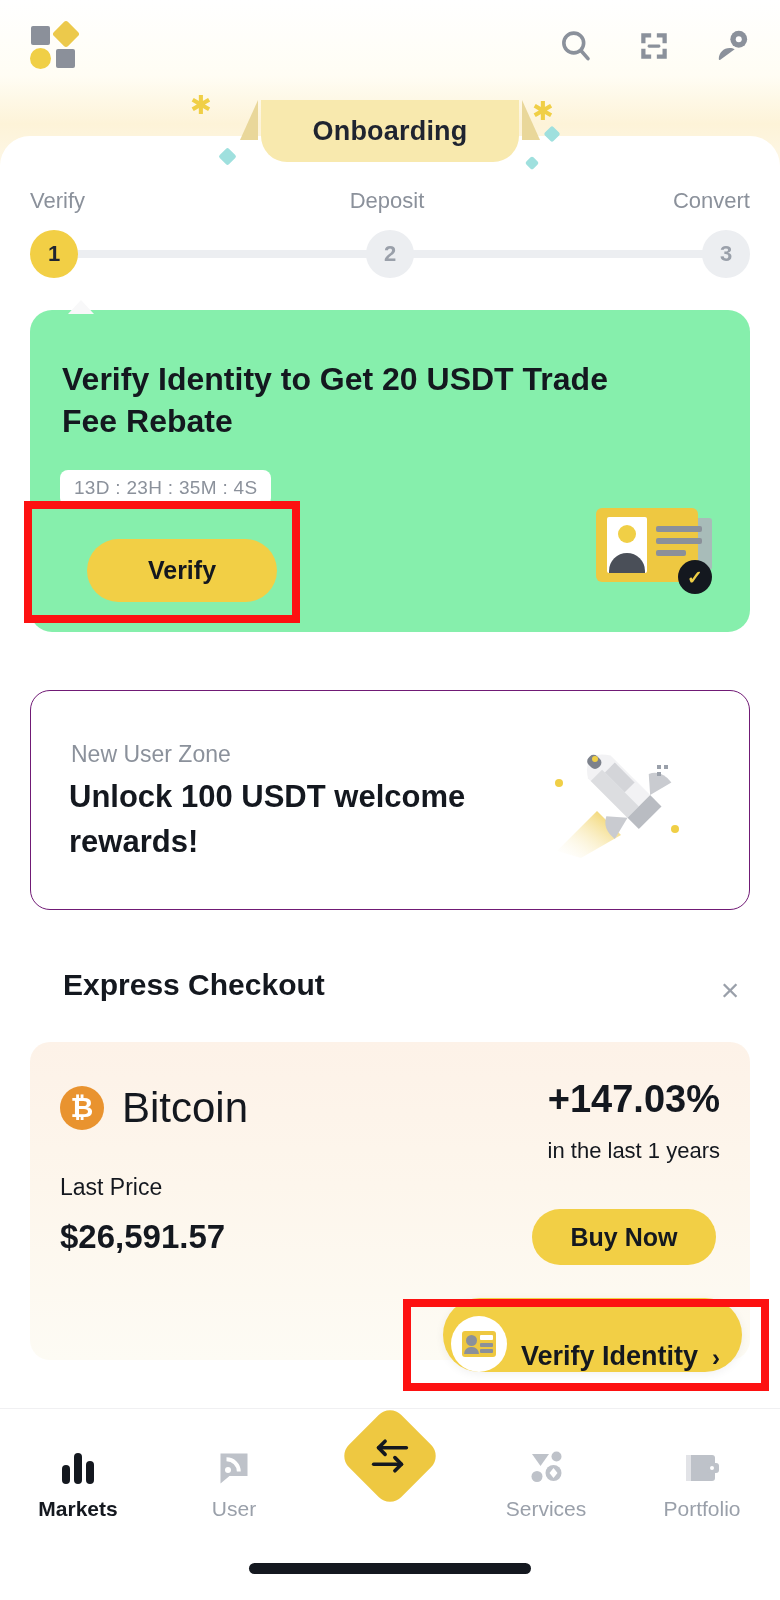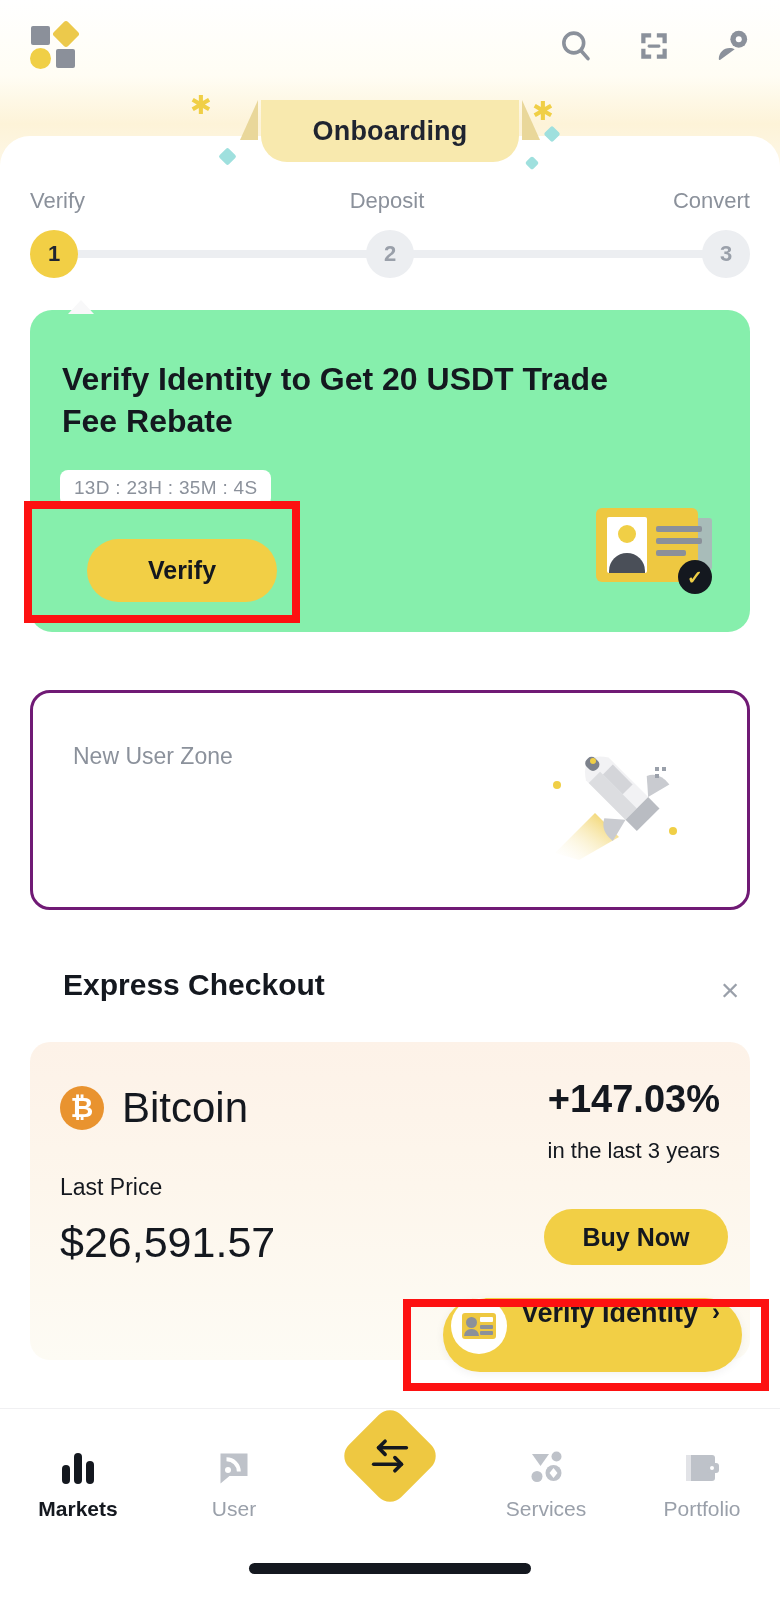--- a/index.html
+++ b/index.html
@@ -124,21 +124,21 @@
   .idcard .check {
     position: absolute; right: 4px; bottom: 6px; width: 34px; height: 34px;
     background: #14181f; border-radius: 50%;
     display: flex; align-items: center; justify-content: center;
     color: #f0cf46; font-size: 19px; font-weight: bold;
   }
 
   
   .nuz-card {
     position: absolute; left: 30px; top: 690px; width: 720px; height: 220px;
-    background: #ffffff; border: 3px solid #701a75; border-radius: 20px; z-index: 6;
+    background: #ffffff; border: 1px solid #701a75; border-radius: 20px; z-index: 6;
   }
   .nuz-eyebrow { position: absolute; left: 40px; top: 50px; font-size: 23px; color: #8b919b; }
   .nuz-title { position: absolute; left: 38px; top: 84px; width: 420px; font-size: 31px; font-weight: bold; color: #14181f; line-height: 1.45; }
   .rocket { position: absolute; right: 40px; top: 32px; width: 170px; height: 140px; }
 
   
   .xc-head { position: absolute; left: 30px; top: 968px; z-index: 6; display: flex; align-items: center; margin-left: 33px; }
   .xc-title { font-size: 30px; font-weight: bold; color: #14181f; }
   .xc-close {
     position: absolute; right: 28px; top: 968px; z-index: 6;
@@ -149,35 +149,35 @@
     position: absolute; left: 30px; top: 1042px; width: 720px; height: 318px;
     background: linear-gradient(180deg, #fdf2e8 0%, #fdf6ec 45%, #fdfbf4 100%);
     border-radius: 20px; z-index: 6; overflow: hidden;
   }
   .btc-row { position: absolute; left: 30px; top: 42px; display: flex; align-items: center; gap: 18px; }
   .btc-icon { width: 44px; height: 44px; border-radius: 50%; background: #e9932f; display: flex; align-items: center; justify-content: center; color: #ffffff; font-size: 28px; font-weight: bold; }
   .btc-name { font-size: 42px; color: #14181f; }
   .pct { position: absolute; right: 30px; top: 36px; font-size: 38px; font-weight: bold; color: #14181f; }
   .pct-sub { position: absolute; right: 30px; top: 96px; font-size: 22px; color: #14181f; }
   .lp-label { position: absolute; left: 30px; top: 132px; font-size: 23px; color: #14181f; }
-  .lp-value { position: absolute; left: 30px; top: 176px; font-size: 43px; font-weight: normal; color: #14181f; }
+  .lp-value { position: absolute; left: 30px; top: 176px; font-size: 33px; font-weight: bold; color: #14181f; }
   .buy-btn {
-    position: absolute; right: 22px; top: 167px; width: 184px; height: 56px;
+    position: absolute; right: 34px; top: 167px; width: 184px; height: 56px;
     border-radius: 28px; background: #f2cf45; border: none;
     font-family: "Liberation Sans", sans-serif;
     font-size: 25px; font-weight: bold; color: #14181f;
     display: flex; align-items: center; justify-content: center; cursor: pointer;
   }
 
   
   .vid-pill {
     position: absolute; right: 38px; top: 1298px; z-index: 8;
     height: 74px; padding: 0 22px 0 8px;
     background: #f2cf45; border-radius: 37px; border: none;
-    display: flex; align-items: flex-start; gap: 14px;
+    display: flex; align-items: flex-end; gap: 14px;
     font-family: "Liberation Sans", sans-serif; cursor: pointer;
     box-shadow: 0 2px 10px rgba(0,0,0,.06);
   }
   .vid-circle {
     width: 56px; height: 56px; border-radius: 50%; background: #ffffff;
     display: flex; align-items: center; justify-content: center;
   }
   .vid-ic { position: relative; width: 34px; height: 26px; background: #eec841; border-radius: 3px; }
   .vid-ic .ph { position: absolute; left: 4px; top: 4px; width: 11px; height: 11px; background: #8b909a; border-radius: 50%; }
   .vid-ic .phb { position: absolute; left: 2px; bottom: 3px; width: 15px; height: 7px; background: #8b909a; border-radius: 7px 7px 0 0; }
@@ -308,20 +308,21 @@
       </div>
       <div class="ln l1"></div>
       <div class="ln l2"></div>
       <div class="ln l3"></div>
       <div class="check">✓</div>
     </div>
   </div>
 
   <div class="nuz-card">
     <div class="nuz-eyebrow">New User Zone</div>
+    <div class="nuz-title">Unlock 100 USDT welcome rewards!</div>
     <div class="rocket">
       <svg width="170" height="140" viewBox="0 0 170 140">
         <defs>
           <linearGradient id="flame" x1="1" y1="0" x2="0" y2="1">
             <stop offset="0%" stop-color="#eec841"></stop>
             <stop offset="100%" stop-color="#ffffff" stop-opacity="0.1"></stop>
           </linearGradient>
         </defs>
         <path d="M18 128 L58 88 L82 112 L42 135 Z" fill="url(#flame)"></path>
         <g transform="rotate(-45 85 70)">
@@ -347,21 +348,21 @@
     <span class="xc-title">Express Checkout</span>
   </div>
   <div class="xc-close">×</div>
 
   <div class="xc-card">
     <div class="btc-row">
       <div class="btc-icon">₿</div>
       <div class="btc-name">Bitcoin</div>
     </div>
     <div class="pct">+147.03%</div>
-    <div class="pct-sub">in the last 3 years</div>
+    <div class="pct-sub">in the last 1 years</div>
     <div class="lp-label">Last Price</div>
     <div class="lp-value">$26,591.57</div>
     <button class="buy-btn">Buy Now</button>
   </div>
 
   <button class="vid-pill">
     <span class="vid-circle">
       <span class="vid-ic">
         <span class="ph"></span>
           <span class="phb"></span>

